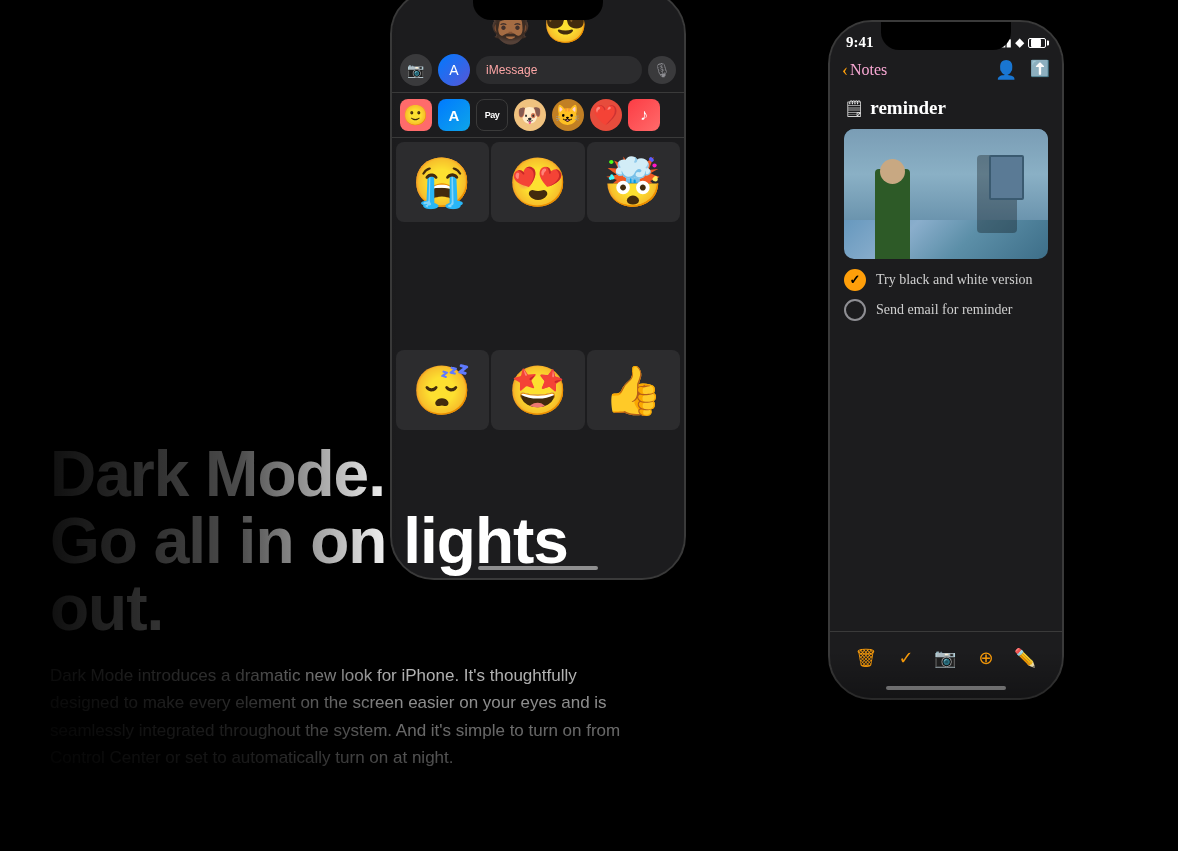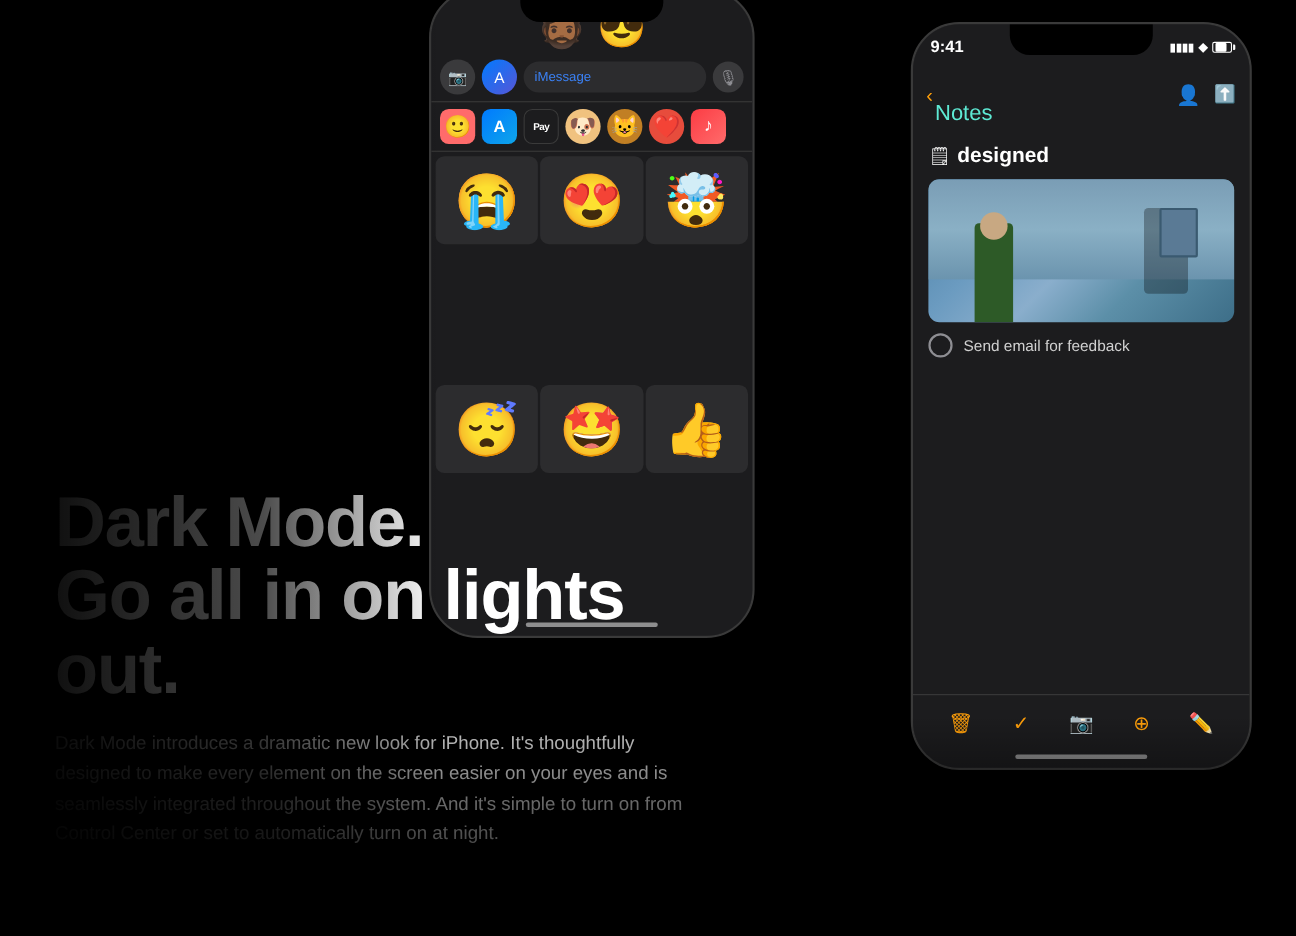--- a/index.html
+++ b/index.html
@@ -218,22 +218,23 @@
 
     
     .phone-right {
       position: absolute;
       top: 20px;
       right: 60px;
       width: 290px;
     }
 
     .phone-right .phone-frame {
-      width: 310px;
+      width: 236px;
       height: 680px;
+      font-family: Liberation Serif, serif;
     }
 
     
     .notes-screen {
       width: 100%;
       height: 100%;
       background: #1c1c1e;
       display: flex;
       flex-direction: column;
     }
@@ -273,24 +274,23 @@
       color: #ff9f0a;
       font-size: 16px;
     }
 
     .notes-back-chevron {
       font-size: 18px;
       color: #ff9f0a;
     }
 
     .notes-title-nav {
-      color: #5eead4;
-      font-size: 20px;
+      color: #f9a8d4;
+      font-size: 16px;
       font-weight: 400;
-      margin-top: 33px;
     }
 
     .notes-nav-icons {
       display: flex;
       gap: 12px;
     }
 
     .notes-nav-icon {
       color: #ff9f0a;
       font-size: 18px;
@@ -493,21 +493,21 @@
           </div>
 
           <div class="imessage-toolbar">
             <div class="toolbar-icon camera">
               <span style="font-size:14px;">📷</span>
             </div>
             <div class="toolbar-icon apps">
               <span style="font-size:14px; color:white;">A</span>
             </div>
             <div class="imessage-input">
-              <span style="color:#3b82f6; font-size:12px;">iMessage</span>
+              <span style="color:#fca5a5; font-size:12px;">iMessage</span>
             </div>
             <div class="toolbar-mic">🎙</div>
           </div>
 
           <div class="app-row">
             <div class="app-icon-sm memoji">🙂</div>
             <div class="app-icon-sm appstore" style="font-weight:700; font-size:15px;">A</div>
             <div class="app-icon-sm applepay" style="font-size:9px; letter-spacing:-0.5px;text-align:right;">Pay</div>
             <div class="app-icon-sm face1">🐶</div>
             <div class="app-icon-sm face2">😺</div>
@@ -555,35 +555,39 @@
             <div class="notes-nav-icons">
               <span class="notes-nav-icon">👤</span>
               <span class="notes-nav-icon" style="font-size:16px;">⬆️</span>
             </div>
           </div>
 
           <div class="notes-content">
 
             <div class="notes-note-title">
               <span class="notes-note-title-icon">🗒</span>
-              <span class="notes-note-title-text">designed</span>
+              <span class="notes-note-title-text">reminder</span>
             </div>
 
             <div class="notes-photo">
               <div class="notes-photo-wall"></div>
               <div class="notes-photo-shadow"></div>
               <div class="notes-photo-window"></div>
               <div class="notes-photo-figure"></div>
             </div>
 
 
             <div class="notes-checklist">
               <div class="checklist-item">
+                <div class="check-circle checked"></div>
+                <span class="checklist-text">Try black and white version</span>
+              </div>
+              <div class="checklist-item">
                 <div class="check-circle"></div>
-                <span class="checklist-text">Send email for feedback</span>
+                <span class="checklist-text">Send email for reminder</span>
               </div>
             </div>
           </div>
 
           <div class="notes-bottom-toolbar">
             <div class="notes-toolbar-btn">🗑</div>
             <div class="notes-toolbar-btn">✓</div>
             <div class="notes-toolbar-btn">📷</div>
             <div class="notes-toolbar-btn">⊕</div>
             <div class="notes-toolbar-btn">✏️</div>

